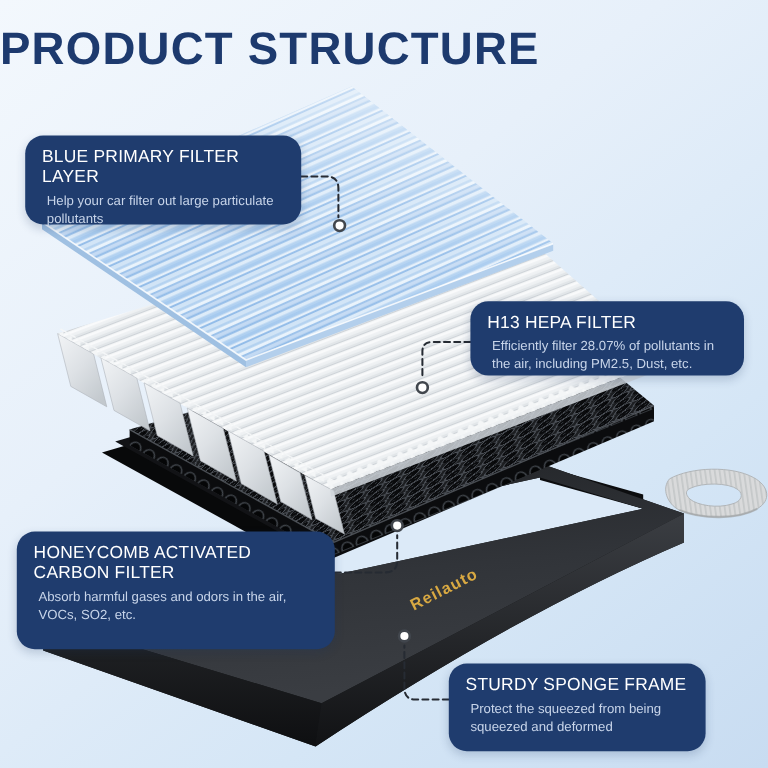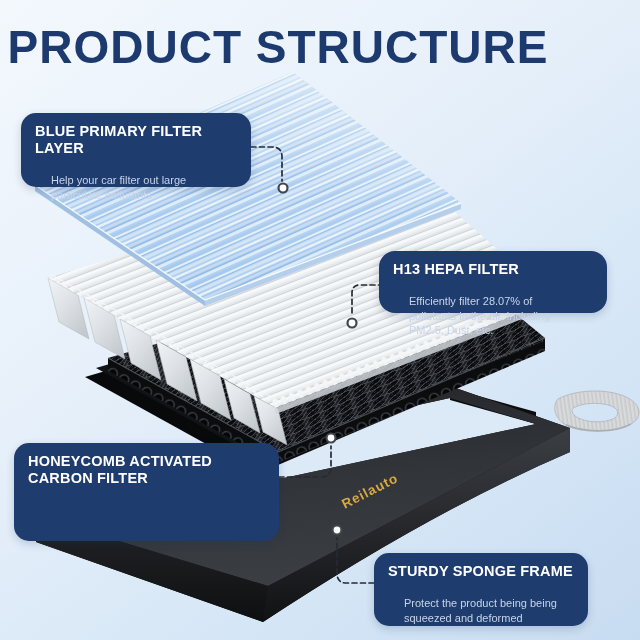--- a/index.html
+++ b/index.html
@@ -1,30 +1,30 @@
 <!DOCTYPE html>
 <html><head>
 <meta charset="utf-8">
 <style>
   html,body{margin:0;padding:0;width:640px;height:640px;overflow:hidden;
     font-family:"Liberation Sans",sans-serif;}
   body{position:relative;
     background:linear-gradient(142deg,#f3f8fd 0%,#e7f0fa 38%,#d5e6f6 72%,#c8dcf1 100%);}
   .stage{position:absolute;left:0;top:0;width:640px;height:640px;}
   svg.illus{position:absolute;left:0;top:0;}
-  .page-title{position:absolute;left:0;top:20px;width:556px;text-align:center;
-    font-size:46px;font-weight:bold;letter-spacing:1px;color:#1d3a6e;margin:0;}
+  .page-title{position:absolute;left:0;top:20px;width:556px;
+    font-size:38px;font-weight:bold;letter-spacing:1px;color:#1d3a6e;margin:0;}
   .callout{position:absolute;background:#1f3c6e;border-radius:15px;color:#fff;
     padding:10px 14px 9px;box-sizing:border-box;
     box-shadow:0 3px 8px rgba(25,50,95,.20);}
-  .callout h2{margin:0 0 3px;font-size:14.5px;font-weight:bold;line-height:1.18;
+  .callout h2{margin:0 0 3px;font-size:14.5px;font-weight:normal;line-height:1.18;
     letter-spacing:.2px;color:#ffffff;}
-  .callout p{margin:16px;font-size:11px;line-height:1.32;color:#c7d4e9;}
+  .callout p{margin:4px;font-size:11px;line-height:1.32;color:#c7d4e9;}
   .co1{left:21px;top:113px;width:230px;height:74px;}
-  .co2{left:379px;top:251px;width:228px;height:62px;border-radius:16px;}
+  .co2{left:392px;top:251px;width:228px;height:62px;}
   .co3{left:14px;top:443px;width:265px;height:98px;}
   .co4{left:374px;top:553px;width:214px;height:73px;}
 </style>
 </head>
 <body>
 
 <div class="stage">
 
 <svg class="illus" width="640" height="640" viewBox="0 0 640 640">
   <defs>
@@ -182,20 +182,21 @@
   <p>Help your car filter out large particulate pollutants</p>
 </div>
 
 <div class="callout co2">
   <h2>H13 HEPA FILTER</h2>
   <p>Efficiently filter 28.07% of pollutants in the air, including PM2.5, Dust, etc.</p>
 </div>
 
 <div class="callout co3">
   <h2>HONEYCOMB ACTIVATED CARBON FILTER</h2>
+  <p>Absorb harmful gases and odors in the air, VOCs, SO2, etc.</p>
 </div>
 
 <div class="callout co4">
   <h2>STURDY SPONGE FRAME</h2>
-  <p>Protect the product being being squeezed and deformed</p>
+  <p>Protect the squeezed from being squeezed and deformed</p>
 </div>
 
 </div>
 
 </body></html>

